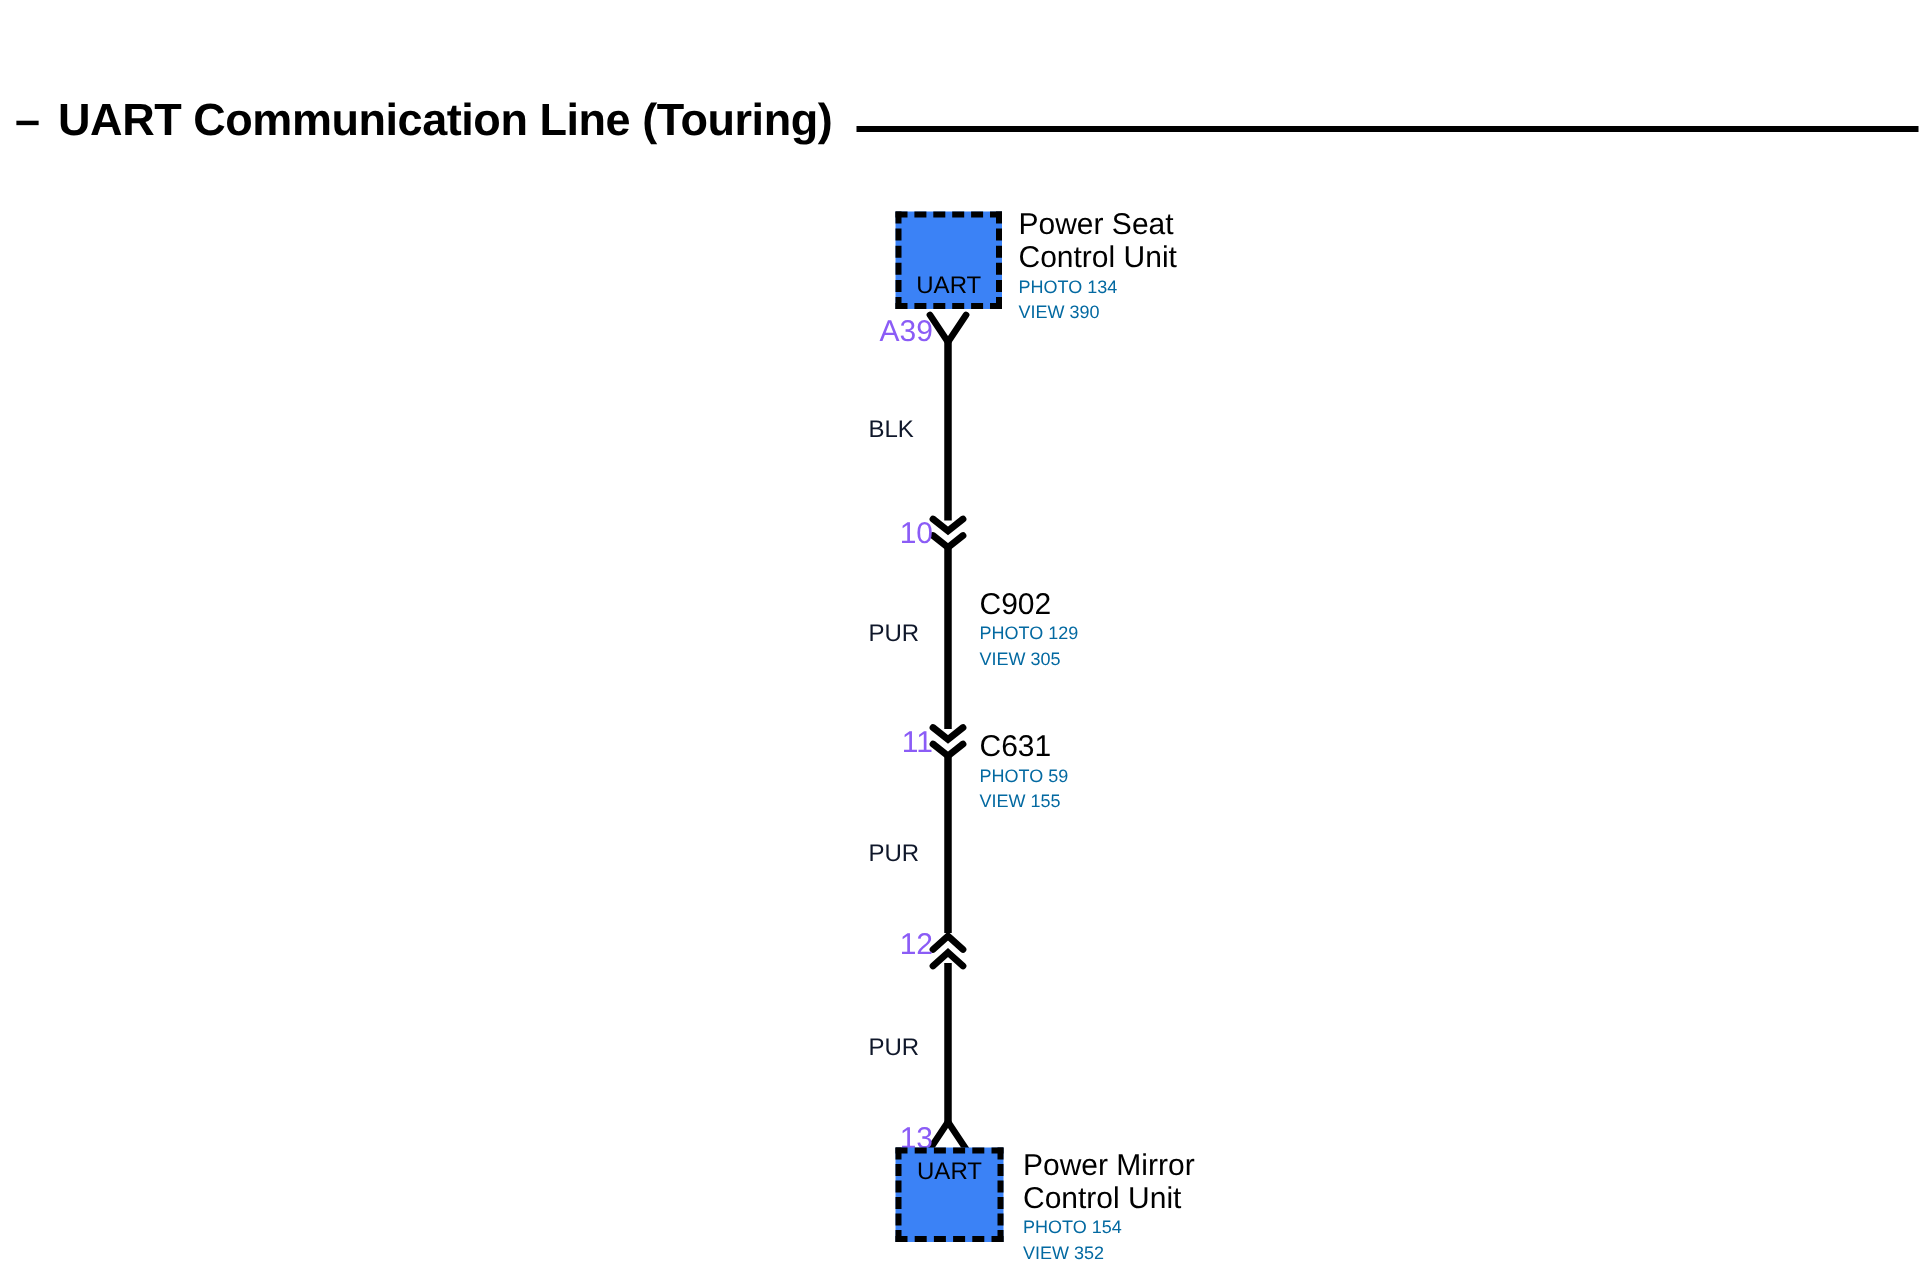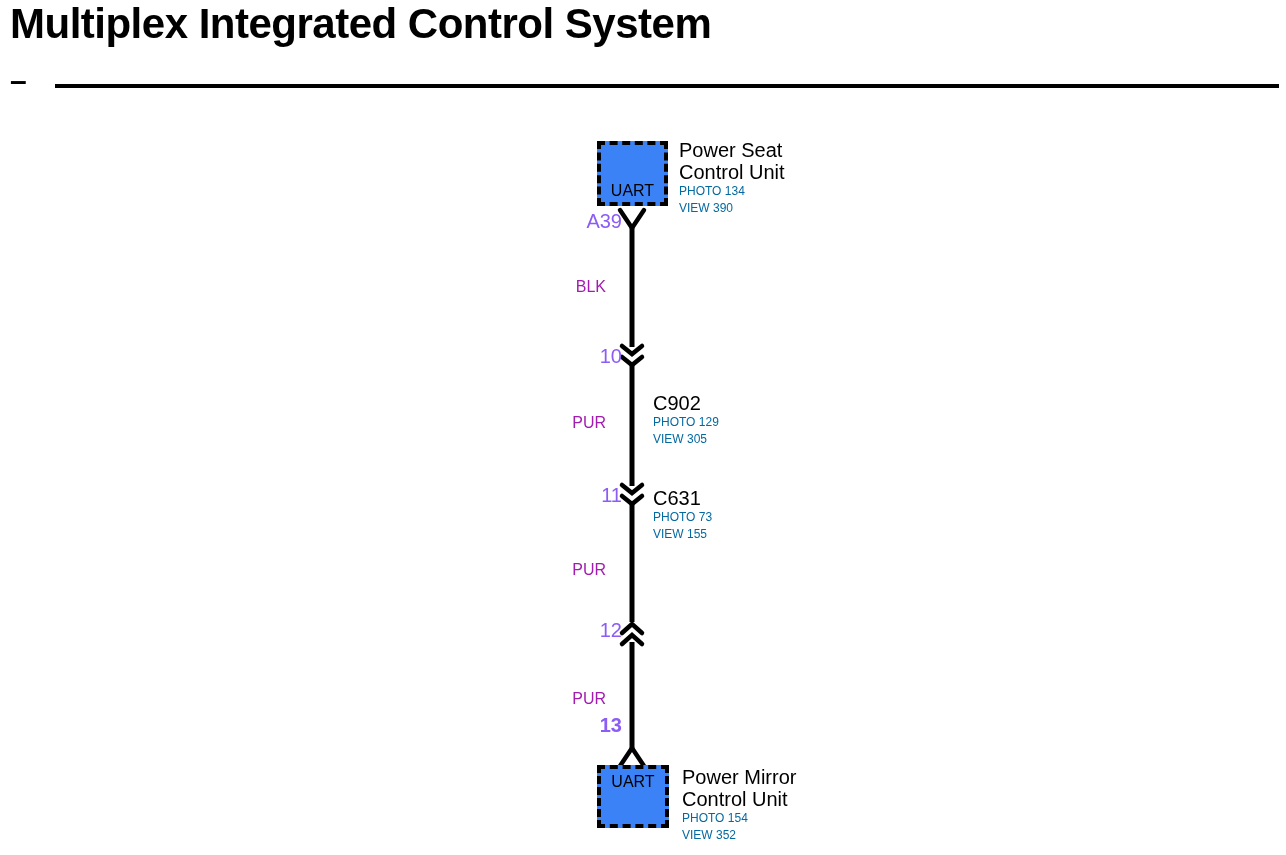--- a/index.html
+++ b/index.html
@@ -115,38 +115,37 @@
     left: 552px;
     width: 70px;
     text-align: right;
     font-size: 20px;
     line-height: 20px;
     color: #8b5cf6;
     white-space: nowrap;
   }
   .wire-color {
     position: absolute;
-    left: 536px;
+    left: 579px;
     width: 70px;
-    text-align: right;
     font-size: 16px;
     line-height: 16px;
-    color: #a21caf;
+    color: #0f172a;
     white-space: nowrap;
   }
 </style>
 </head>
 <body>
 
 <div class="canvas">
 
-  <h1 class="page-title">Multiplex Integrated Control System</h1>
 
   <div class="subtitle-row">
     <span class="subtitle-dash">–</span>
+    <span class="subtitle-text">UART Communication Line (Touring)</span>
     <div class="title-rule"></div>
   </div>
 
   <svg class="wire-svg" viewBox="550 130 180 720" aria-hidden="true">
 
     <path class="sym" d="M620 210 L632 228 L644 210"></path>
 
     <line class="wire" x1="632" y1="226" x2="632" y2="347"></line>
 
     <path class="sym" d="M622 346 L632 354 L642 346"></path>
@@ -188,27 +187,27 @@
   <div class="pin-label" style="top:346px;">10</div>
   <div class="unit-text" style="left:653px; top:344px;margin-top:48px;">
     <div class="conn-name">C902</div>
     <div class="ref-link">PHOTO 129</div>
     <div class="ref-link">VIEW 305</div>
   </div>
 
   <div class="pin-label" style="top:485px;">11</div>
   <div class="unit-text" style="left:653px; top:487px;">
     <div class="conn-name">C631</div>
-    <div class="ref-link">PHOTO 73</div>
+    <div class="ref-link">PHOTO 59</div>
     <div class="ref-link">VIEW 155</div>
   </div>
 
   <div class="pin-label" style="top:620px;">12</div>
 
-  <div class="pin-label" style="top:715px;font-weight:bold;">13</div>
+  <div class="pin-label" style="top:749px;">13</div>
 
   <div class="unit-box bottom">
     <span class="uart-label at-top">UART</span>
   </div>
 
   <div class="unit-text" style="left:682px; top:766px;">
     <div class="unit-name">Power Mirror</div>
     <div class="unit-name">Control Unit</div>
     <div class="ref-link">PHOTO 154</div>
     <div class="ref-link">VIEW 352</div>

